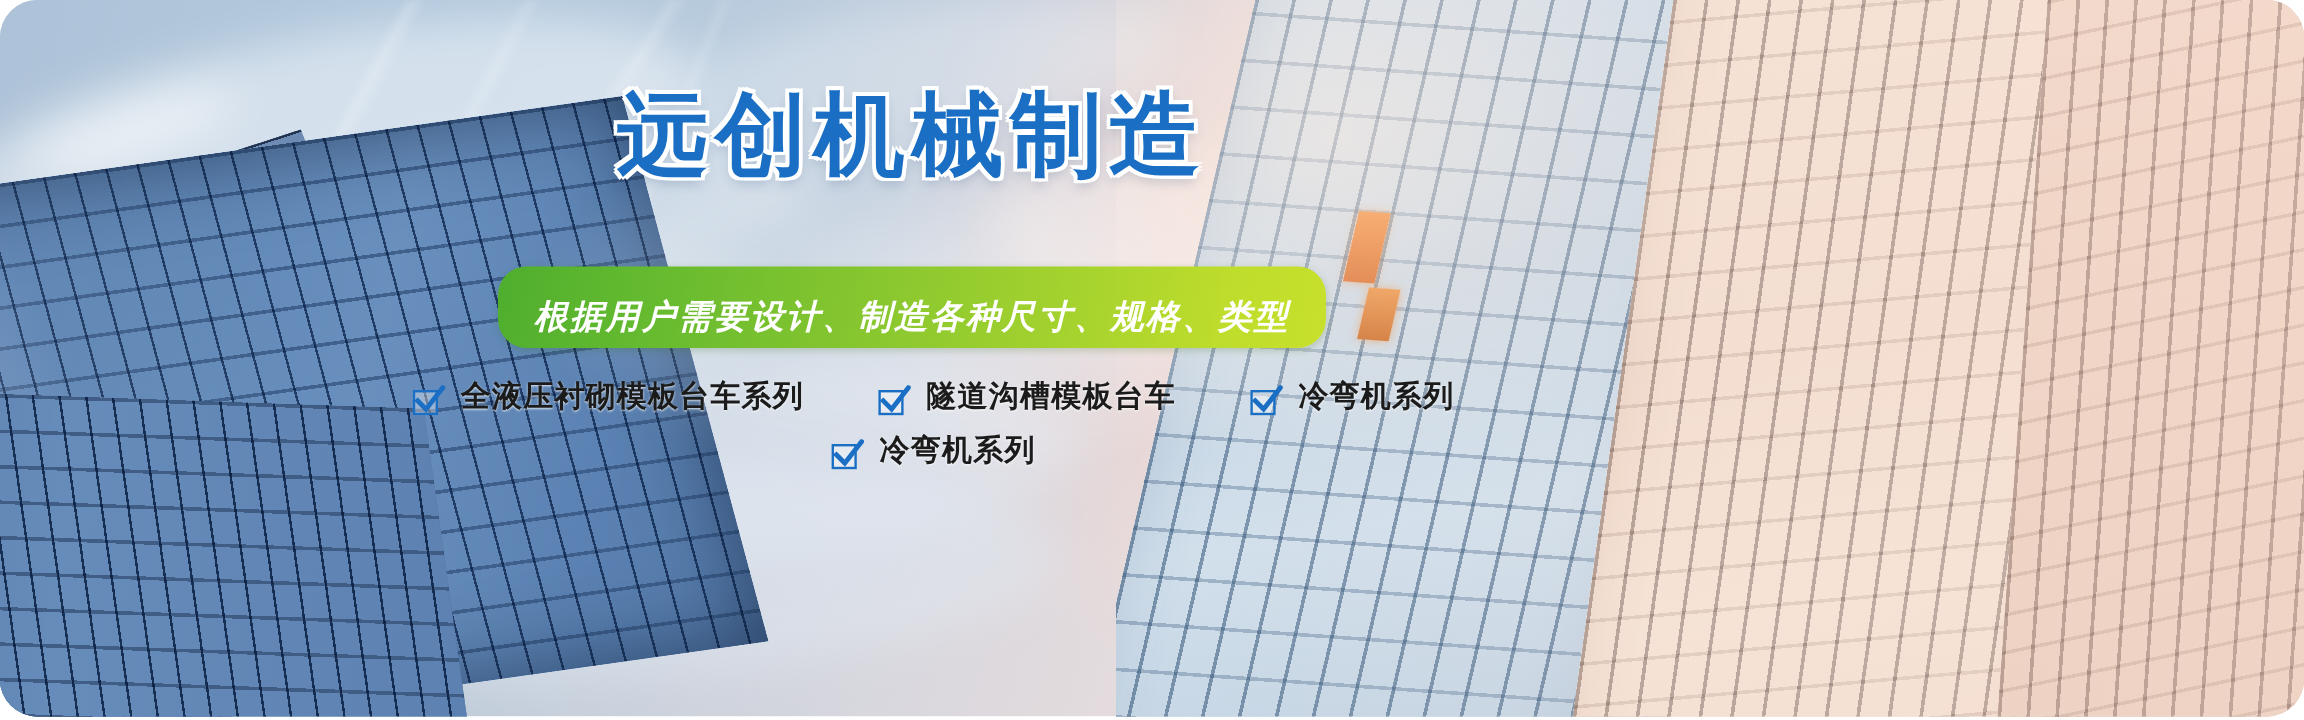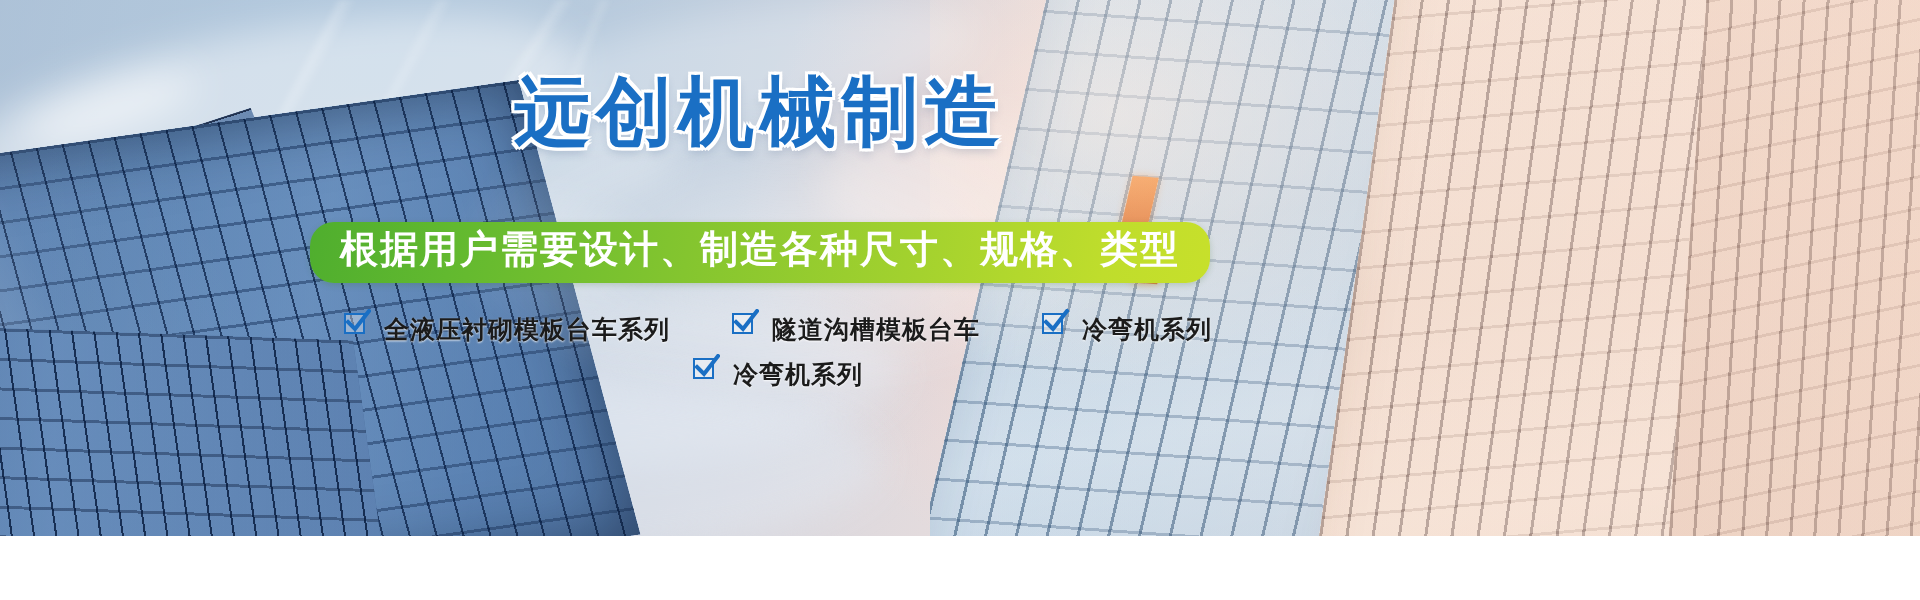--- a/index.html
+++ b/index.html
@@ -4,22 +4,23 @@
 <style>
   * { margin:0; padding:0; box-sizing:border-box; }
   html,body { width:1920px; height:600px; overflow:hidden; }
   body {
     font-family:"Liberation Sans", sans-serif;
     background:#ffffff;
   }
 
   .banner {
     position:relative;
-    width:1920px; height:536px;
+    width:1920px; height:597px;
     overflow:hidden;
+    border-radius:31px;
   }
 
   
   .bg { position:absolute; inset:0; }
 
   
   .sky {
     position:absolute; inset:0;
     background:
       radial-gradient(ellipse 900px 620px at 72% 40%, rgba(255,226,214,0.95) 0%, rgba(250,214,205,0.55) 42%, rgba(235,212,214,0.0) 72%),
@@ -181,44 +182,45 @@
        0 5px 10px rgba(40,70,120,0.25);
   }
 
   .subtitle-wrap {
     position:absolute; left:0; top:222px; width:1920px;
     display:flex; justify-content:center;
     transform:translateX(-200px);
   }
   .subtitle-pill {
     display:inline-block;
-    padding:4px 30px 9px;
+    padding:24px 30px 9px;
     border-radius:24px;
     background:linear-gradient(100deg,#4fae2e 0%, #62b92f 16%, #84c52f 42%, #a4d22e 68%, #bfdd2c 88%, #c7e02b 100%);
     color:#ffffff;
     font-family:"DejaVu Sans", sans-serif;
-    font-size:38px;
+    font-size:28px;
     font-weight:bold;
     letter-spacing:2px;
     line-height:1.25;
     box-shadow:0 2px 6px rgba(60,110,30,0.22);
     white-space:nowrap;
+    font-style:italic;
   }
 
   .feature-rows {
     position:absolute; left:0; top:313px; width:1920px;
     transform:translateX(-200px);
   }
   .feature-row {
     display:flex; justify-content:center; align-items:center;
     gap:26px;
     margin-bottom:12px;
   }
   .feature-item {
-    display:flex; align-items:flex-start; gap:19px;
+    display:flex; align-items:flex-end; gap:19px;
     white-space:nowrap;
     margin-left:36px;
   }
   .chk {
     width:21px; height:21px; flex:0 0 21px;
     position:relative;
     border:2px solid #1a6fc4;
     background:rgba(255,255,255,0.35);
   }
   .chk svg { position:absolute; left:-1px; top:-6px; width:26px; height:26px; }

